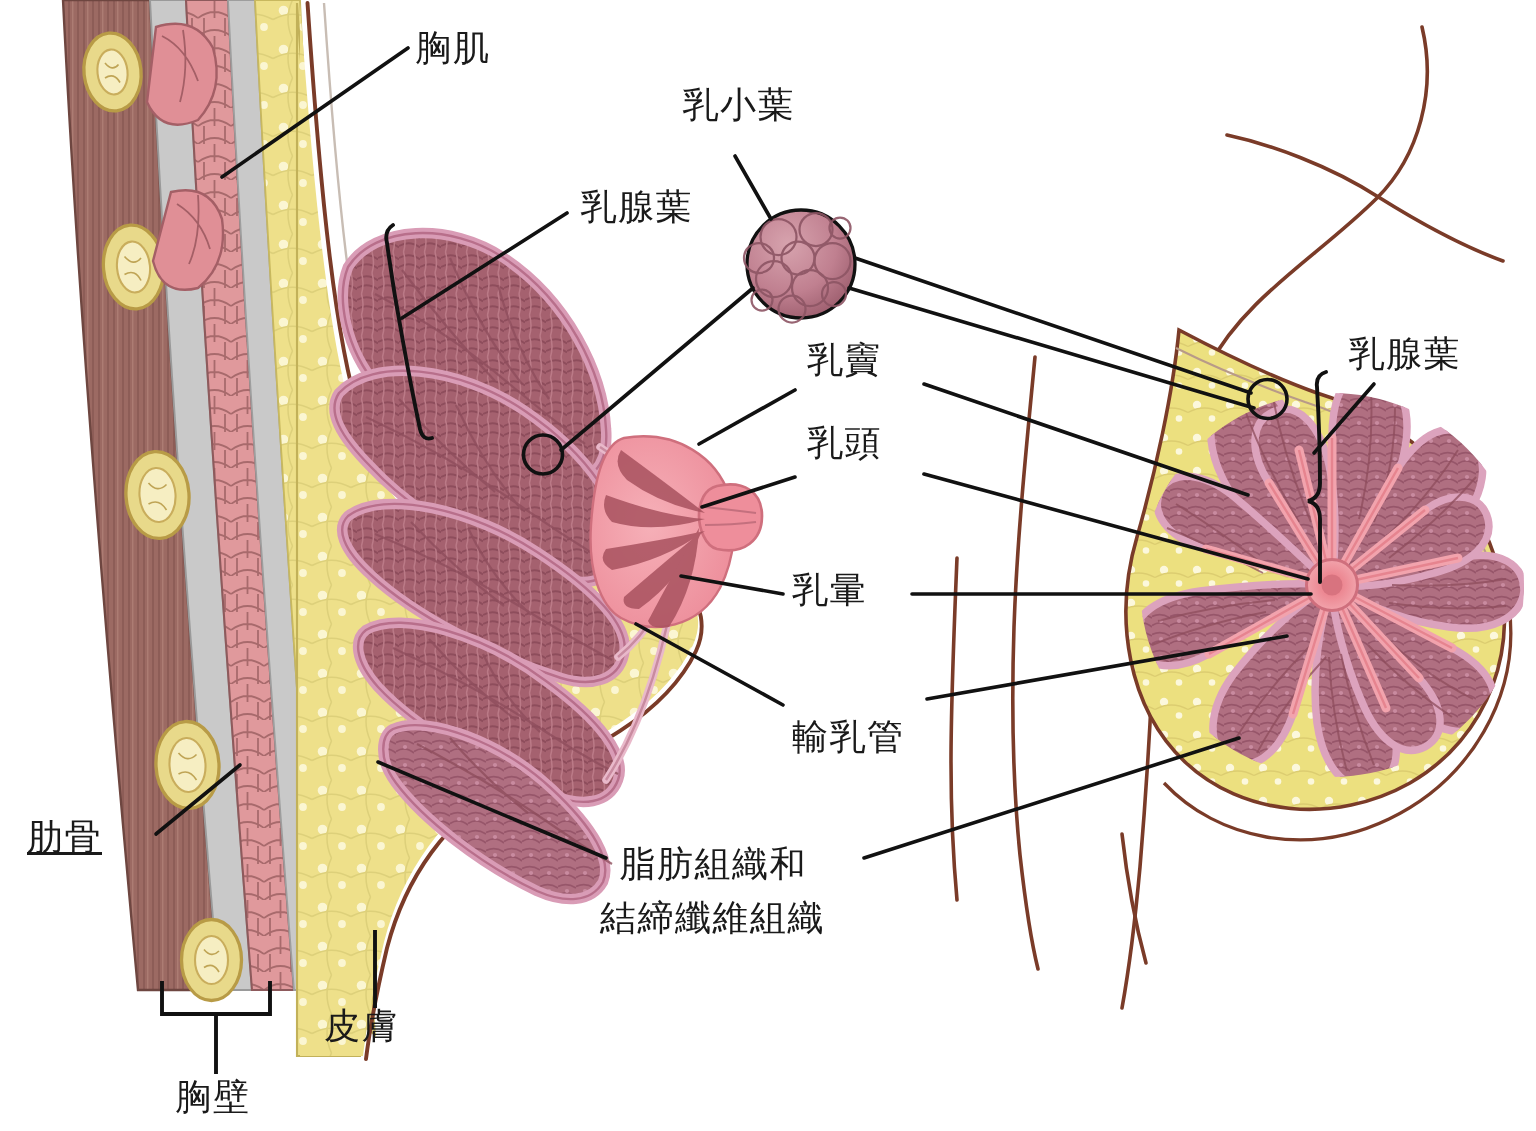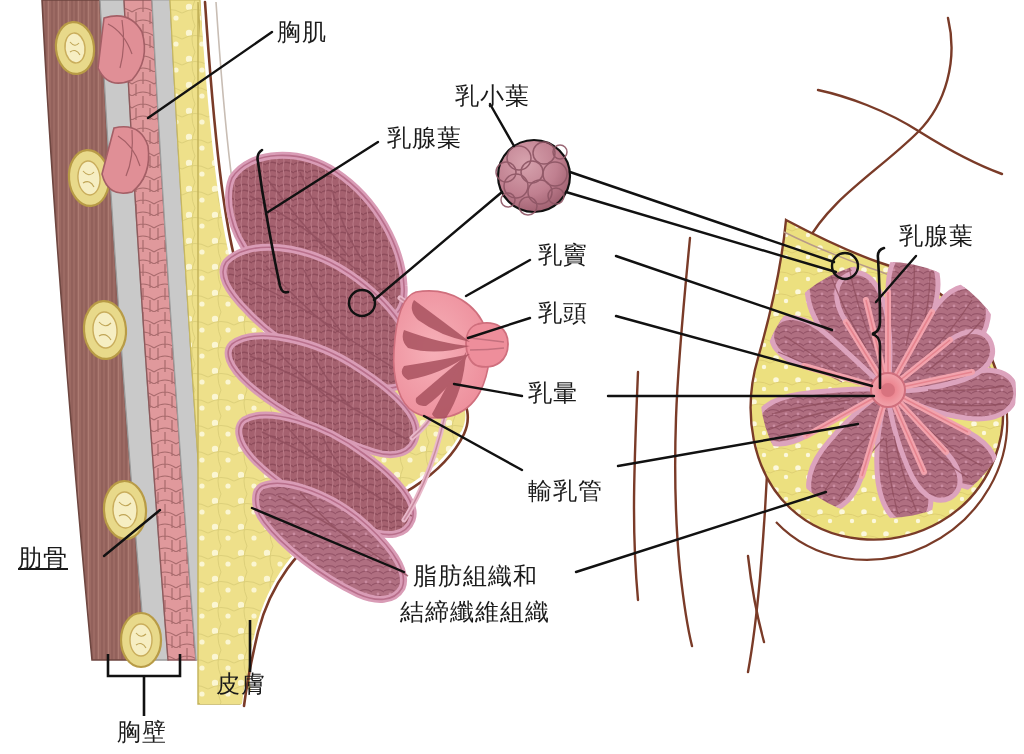--- a/index.html
+++ b/index.html
@@ -466,25 +466,25 @@
       <path d="M104 556 L160 510"></path>
 
       <path d="M916 256 L876 302"></path>
     </g>
   </svg>
 
   <div class="lbl" style="left:277px;top:18px;">胸肌</div>
 
   <div class="lbl" style="left:387px;top:124px;">乳腺葉</div>
 
-  <div class="lbl" style="left:455px;top:82px;">乳小葉</div>
-
-  <div class="lbl" style="left:538px;top:241px;">乳竇</div>
-
-  <div class="lbl" style="left:538px;top:299px;">乳頭</div>
+  <div class="lbl" style="left:455px;top:56px;">乳小葉</div>
+
+  <div class="lbl" style="left:538px;top:226px;">乳竇</div>
+
+  <div class="lbl" style="left:538px;top:281px;">乳頭</div>
 
   <div class="lbl" style="left:528px;top:379px;">乳暈</div>
 
   <div class="lbl" style="left:528px;top:477px;">輸乳管</div>
 
   <div class="lbl two" style="left:400px;top:597px;">結締纖維組織</div>
   <div class="lbl two" style="left:413px;top:561px;">脂肪組織和</div>
 
   <div class="lbl" style="left:18px;top:544px;text-decoration:underline;">肋骨</div>
 

